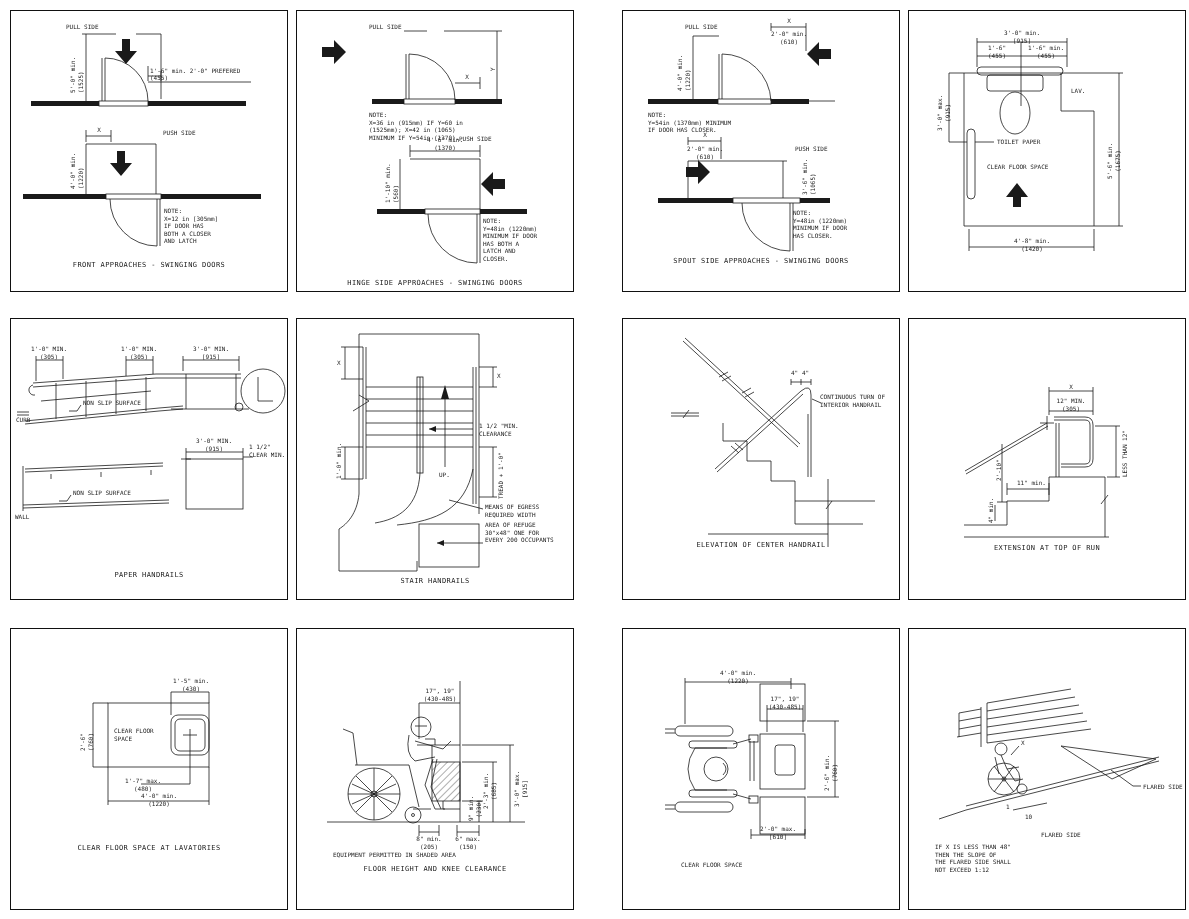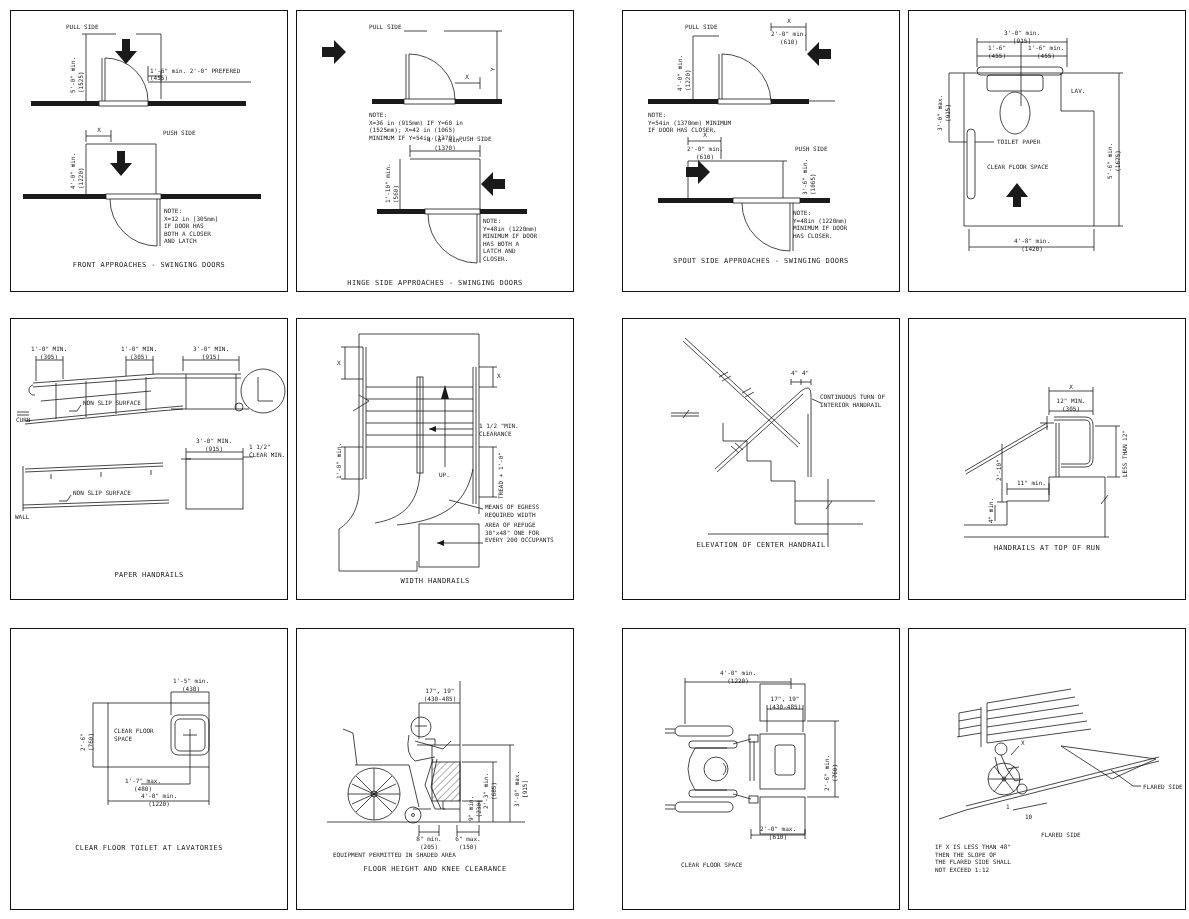--- a/index.html
+++ b/index.html
@@ -314,21 +314,21 @@
   <span class="lbl r" style="left:38px;top:160px">1'-0" min.</span>
   <span class="lbl r" style="left:200px;top:180px">TREAD + 1'-0"</span>
   <span class="lbl" style="left:182px;top:103px">1 1/2 "MIN.
 CLEARANCE</span>
   <span class="lbl" style="left:142px;top:152px">UP.</span>
   <span class="lbl" style="left:188px;top:184px">MEANS OF EGRESS
 REQUIRED WIDTH</span>
   <span class="lbl" style="left:188px;top:202px">AREA OF REFUGE
 30"x48" ONE FOR
 EVERY 200 OCCUPANTS</span>
-  <div class="title" style="top:258px">WIDTH HANDRAILS</div>
+  <div class="title" style="top:258px">STAIR HANDRAILS</div>
 </div>
 
 <div class="panel" style="left:622px;top:318px">
   <svg width="276" height="280" viewBox="0 0 276 280">
     <g stroke="#1a1a1a" stroke-width="0.8" fill="none">
       <path d="M60,22 L175,128 M62,19 L177,125"></path>
       <path d="M92,150 L178,72 M94,153 L180,75"></path>
       <path d="M178,72 Q188,64 188,76 V95"></path>
       <path d="M185,95 V158 M188,95 V158"></path>
       <path d="M48,94 H76 M48,97 H76"></path>
@@ -380,21 +380,21 @@
       <line x1="86" y1="186" x2="86" y2="202"></line>
     </g>
   </svg>
   <span class="lbl c" style="left:162px;top:64px">X</span>
   <span class="lbl c" style="left:162px;top:78px">12" MIN.
 (305)</span>
   <span class="lbl r" style="left:212px;top:158px">LESS THAN 12"</span>
   <span class="lbl r" style="left:86px;top:162px">2'-10"</span>
   <span class="lbl" style="left:108px;top:160px">11" min.</span>
   <span class="lbl r" style="left:78px;top:204px">4" min.</span>
-  <div class="title" style="top:225px">HANDRAILS AT TOP OF RUN</div>
+  <div class="title" style="top:225px">EXTENSION AT TOP OF RUN</div>
 </div>
 
 <div class="panel" style="left:10px;top:628px">
   <svg width="276" height="280" viewBox="0 0 276 280">
     <g stroke="#1a1a1a" stroke-width="0.8" fill="none">
       <rect x="97" y="74" width="101" height="64"></rect>
       <rect x="160" y="86" width="38" height="40" rx="7"></rect>
       <rect x="164" y="90" width="30" height="32" rx="5"></rect>
       <path d="M179,100 V155 H150"></path>
       <line x1="172" y1="106" x2="186" y2="106"></line>
@@ -413,21 +413,21 @@
   <span class="lbl c" style="left:180px;top:48px">1'-5" min.
 (430)</span>
   <span class="lbl" style="left:103px;top:98px">CLEAR FLOOR
 SPACE</span>
   <span class="lbl rc" style="left:68px;top:122px">2'-6"
 (760)</span>
   <span class="lbl c" style="left:132px;top:148px">1'-7" max.
 (480)</span>
   <span class="lbl c" style="left:148px;top:163px">4'-0" min.
 (1220)</span>
-  <div class="title" style="top:215px">CLEAR FLOOR TOILET AT LAVATORIES</div>
+  <div class="title" style="top:215px">CLEAR FLOOR SPACE AT LAVATORIES</div>
 </div>
 
 <div class="panel" style="left:296px;top:628px">
   <svg width="276" height="280" viewBox="0 0 276 280">
     <defs>
       <pattern id="h1" width="5" height="5" patternTransform="rotate(45)" patternUnits="userSpaceOnUse">
         <line x1="0" y1="0" x2="0" y2="5" stroke="#1a1a1a" stroke-width="0.7"></line>
       </pattern>
     </defs>
     <g stroke="#1a1a1a" stroke-width="0.8" fill="none">

